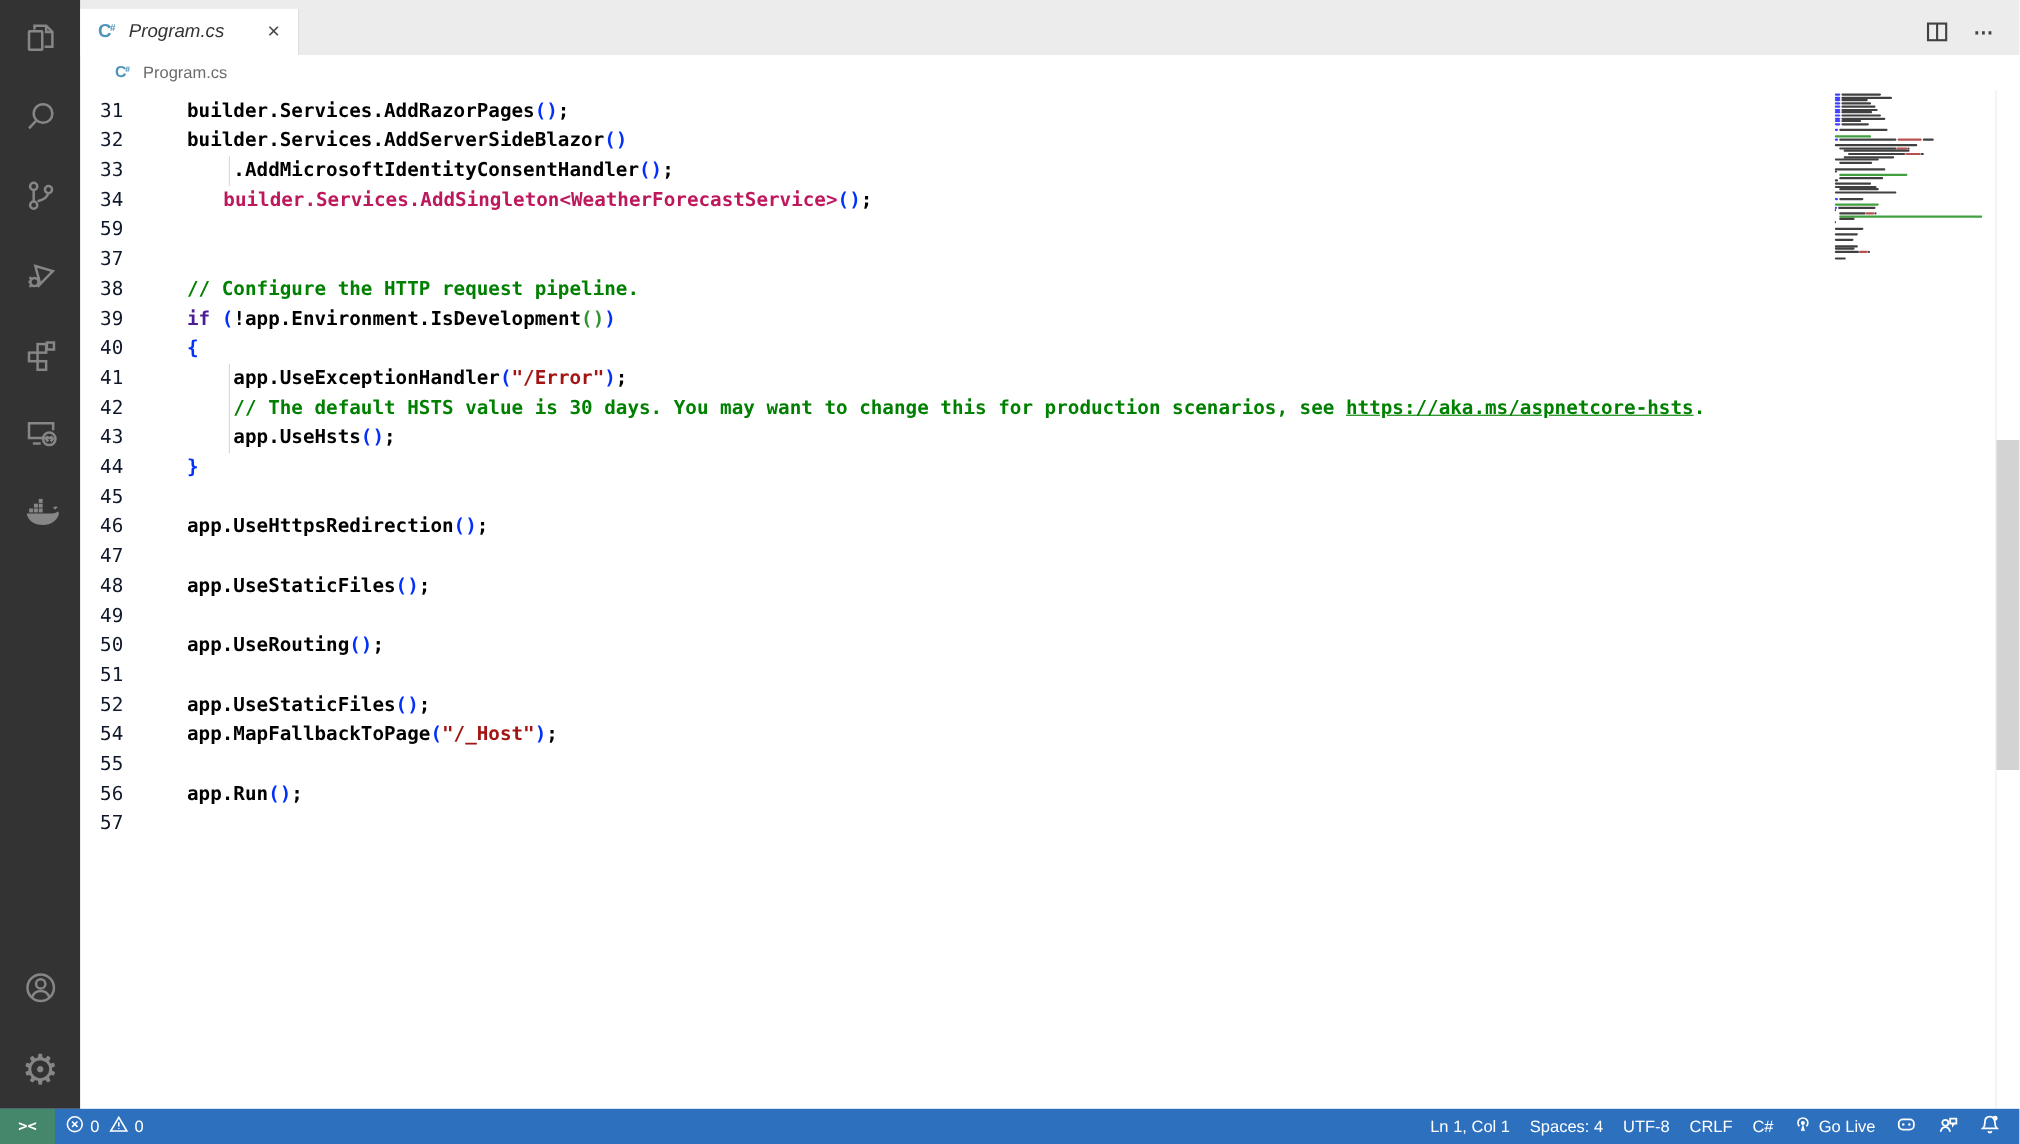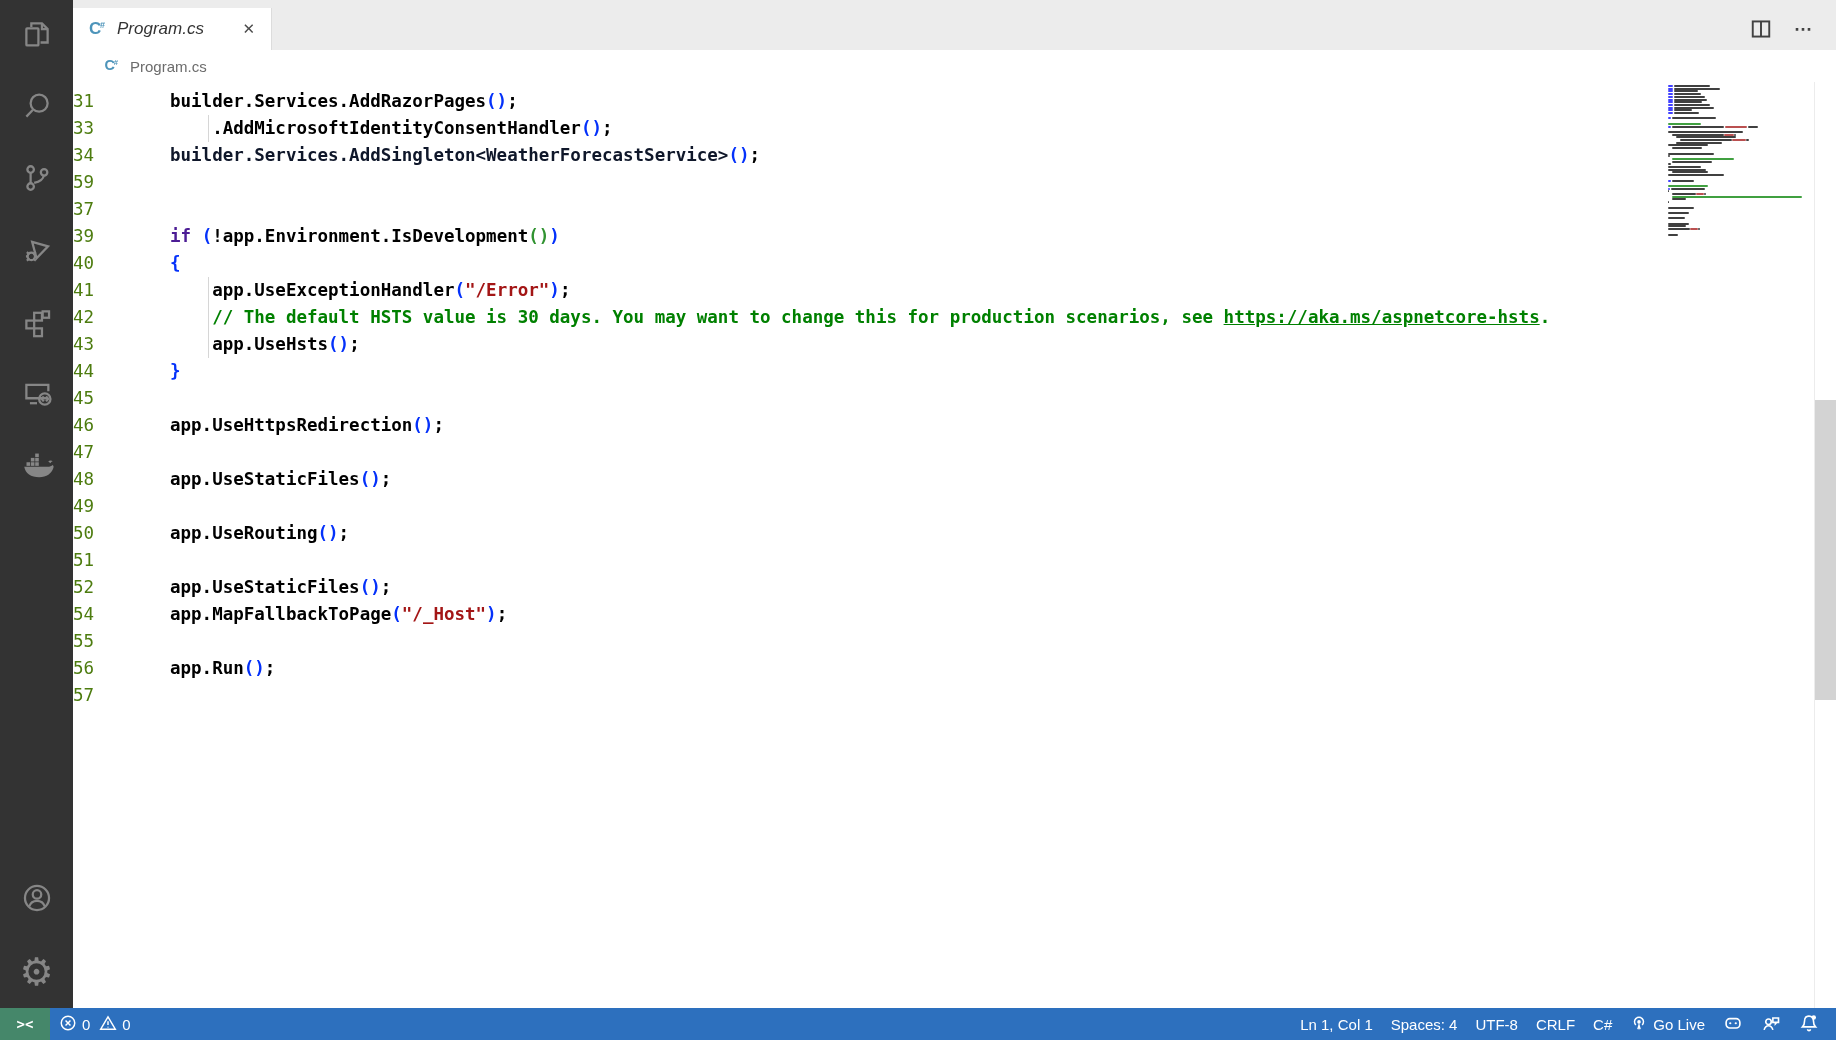--- a/index.html
+++ b/index.html
@@ -41,21 +41,21 @@
   .cs-icon .c { position:absolute; left:0; top:0; font-size:17px; font-weight:bold;
     color:#4d94ba; line-height:20px; }
   .cs-icon .h { position:absolute; left:11px; top:1px; font-size:9px; font-weight:bold;
     color:#4d94ba; }
 
   
   .editor { position:absolute; left:73px; top:82px; right:0; height:926px; background:#fff;
     font-family:"DejaVu Sans Mono","Liberation Mono",monospace; font-size:17.5px; }
   .code-lines { position:absolute; left:0; top:6px; right:0; }
   .code-row { display:flex; height:27px; line-height:27px; }
-  .lnum { width:57px; text-align:left; color:#4d7c0f; flex:0 0 57px; cursor:text; }
+  .lnum { width:57px; text-align:center; color:#0f172a; flex:0 0 57px; cursor:text; }
   .lcode { margin-left:40px; position:relative; white-space:pre; cursor:text;font-weight:bold; }
   .lcode span { white-space:pre; }
   .iguide { position:absolute; left:38px; top:0; bottom:0; width:1px; background:#d6d6d6; }
   .tok-ln { text-decoration:underline; cursor:pointer; }
 
   
   .minimap { position:absolute; top:3px; right:24px; width:144px; height:170px; cursor:pointer; }
   .mm-seg { position:absolute; height:2px; border-radius:1px; opacity:0.75; }
 
   
@@ -196,34 +196,42 @@
     <span class="bc-label">Program.cs</span>
   </div>
 
   <div class="editor">
     <div class="code-lines" id="code-lines">
         <div class="code-row">
           <div class="lnum">31</div>
           <div class="lcode"><span style="color: rgb(0, 0, 0);">builder.Services.AddRazorPages</span><span style="color: rgb(4, 49, 250);">()</span><span style="color: rgb(0, 0, 0);">;</span></div>
         </div>
         <div class="code-row">
+          <div class="lnum">32</div>
+          <div class="lcode"><span style="color: rgb(0, 0, 0);">builder.Services.AddServerSideBlazor</span><span style="color: rgb(4, 49, 250);">()</span></div>
+        </div>
+        <div class="code-row">
           <div class="lnum">33</div>
           <div class="lcode"><i class="iguide"></i><span style="color: rgb(0, 0, 0);">    .AddMicrosoftIdentityConsentHandler</span><span style="color: rgb(4, 49, 250);">()</span><span style="color: rgb(0, 0, 0);">;</span></div>
         </div>
         <div class="code-row">
           <div class="lnum">34</div>
-          <div class="lcode"><span style="color: #0f172a;">builder.Services.AddSingleton&lt;WeatherForecastService&gt;</span><span style="color: rgb(4, 49, 250);">()</span><span style="color: rgb(0, 0, 0);">;</span></div>
+          <div class="lcode"><span style="color: #be185d; margin-left: 33px;">builder.Services.AddSingleton&lt;WeatherForecastService&gt;</span><span style="color: rgb(4, 49, 250);">()</span><span style="color: rgb(0, 0, 0);">;</span></div>
         </div>
         <div class="code-row">
           <div class="lnum">59</div>
           <div class="lcode"></div>
         </div>
         <div class="code-row">
           <div class="lnum">37</div>
           <div class="lcode"></div>
+        </div>
+        <div class="code-row">
+          <div class="lnum">38</div>
+          <div class="lcode"><span style="color: rgb(0, 128, 0);">// Configure the HTTP request pipeline.</span></div>
         </div>
         <div class="code-row">
           <div class="lnum">39</div>
           <div class="lcode"><span style="color: #4c1d95;">if</span><span style="color: rgb(0, 0, 0);"> </span><span style="color: rgb(4, 49, 250);">(</span><span style="color: rgb(0, 0, 0);">!app.Environment.IsDevelopment</span><span style="color: rgb(49, 147, 49);">()</span><span style="color: rgb(4, 49, 250);">)</span></div>
         </div>
         <div class="code-row">
           <div class="lnum">40</div>
           <div class="lcode"><span style="color: rgb(4, 49, 250);">{</span></div>
         </div>
         <div class="code-row">

